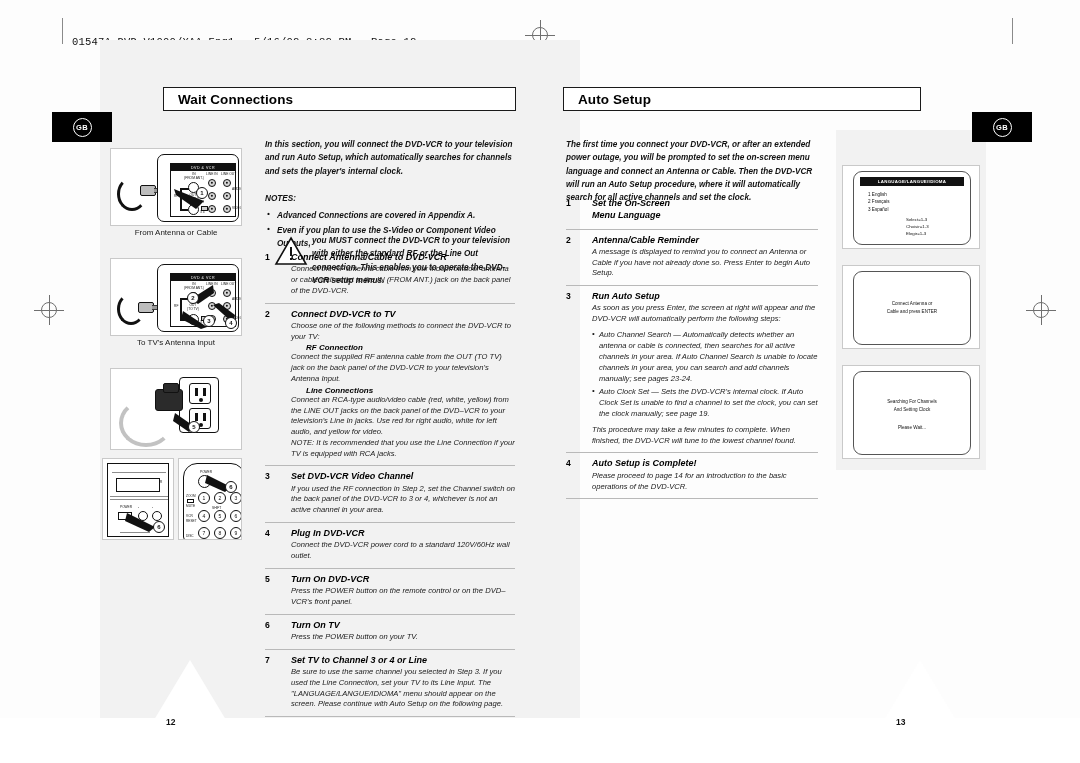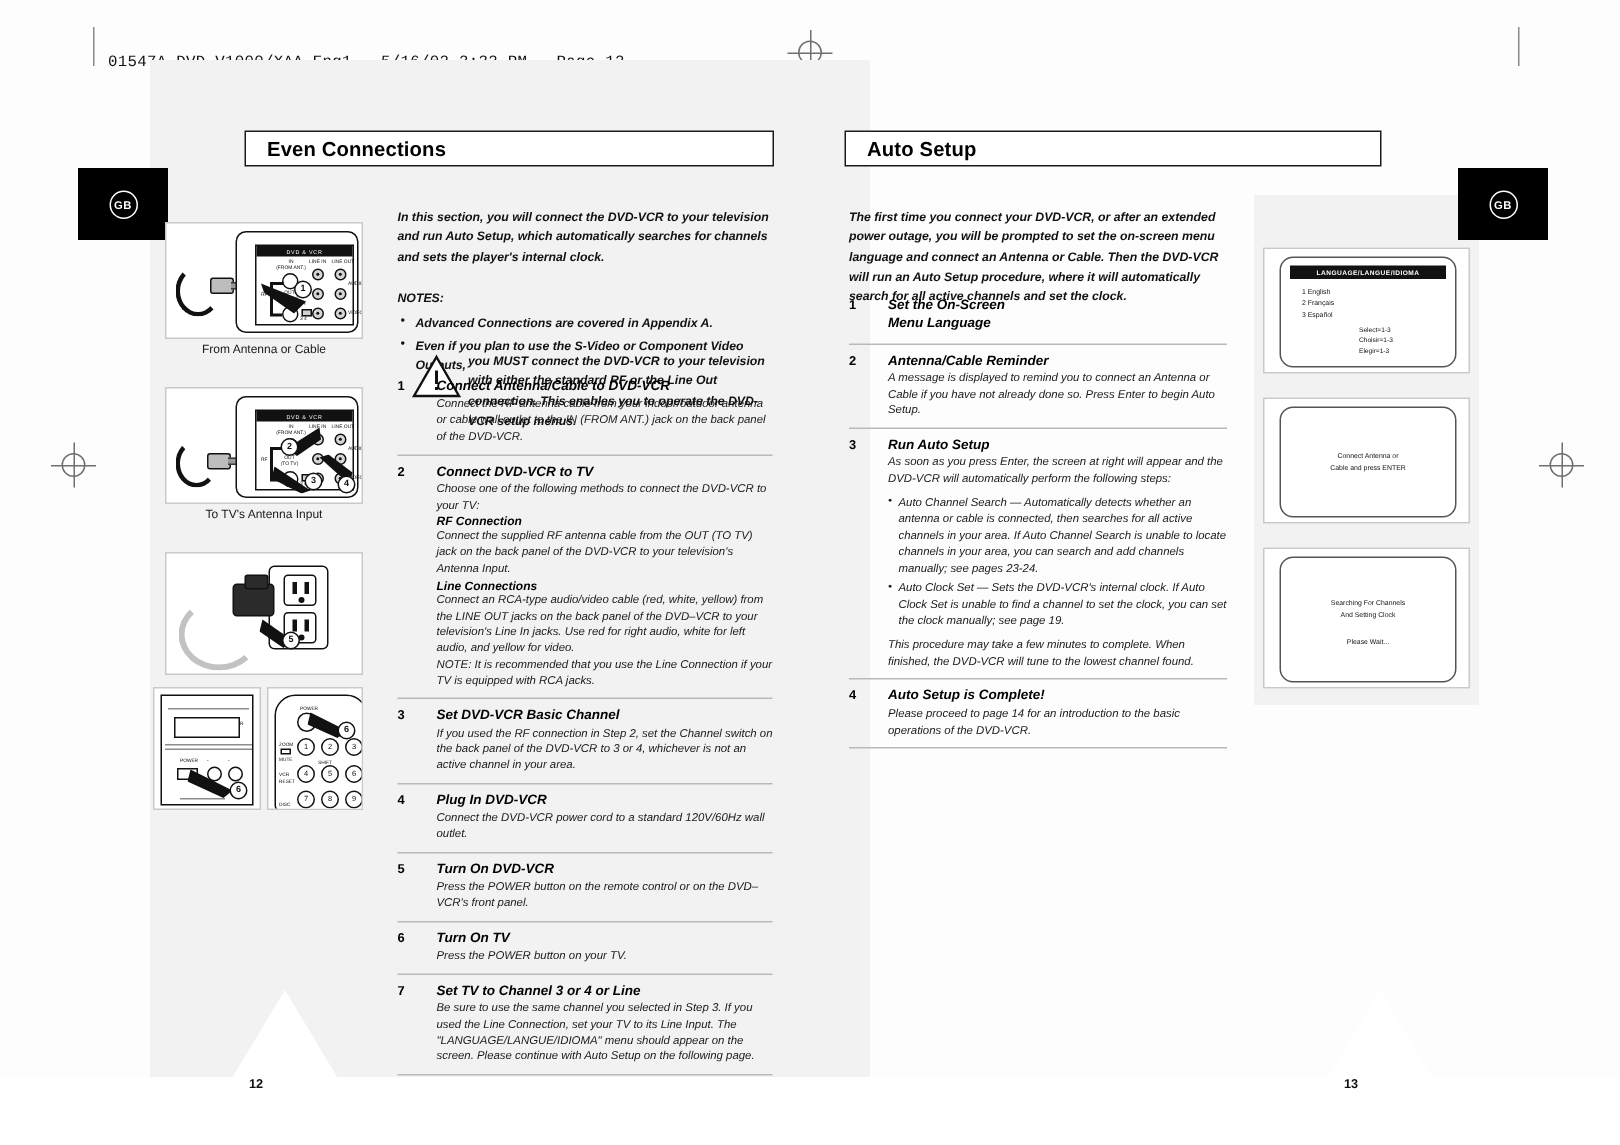--- a/index.html
+++ b/index.html
@@ -68,21 +68,21 @@
     box-sizing: border-box;
     display: flex; align-items: center;
   }
   .title-bar .t {
     font-size: 13.5px; font-weight: bold; color: #000;
     padding-left: 14px; letter-spacing: .1px;
   }
 
   
   .gb-tab {
-    position: absolute; width: 60px; height: 48px;
+    position: absolute; width: 60px; height: 30px;
     background: #000; display: flex; align-items: center; justify-content: center;
   }
   .gb-tab .gb {
     width: 17px; height: 17px; border: 1.2px solid #fff; border-radius: 50%;
     color: #fff; font-size: 7.5px; font-weight: bold;
     display: flex; align-items: center; justify-content: center;
     letter-spacing: .3px;
   }
 
   
@@ -128,21 +128,21 @@
   .step.first .num { top: 2px; }
   .step .body { padding-left: 26px; font-style: italic; }
   .step h4 {
     margin: 0 0 1px 0; font-size: 9px; font-weight: bold; color: #000;
     line-height: 1.25;
   }
   .step p {
     margin: 0; font-size: 7.6px; line-height: 1.42; color: #1a1a1a;
   }
   .step .sub {
-    font-size: 8px; font-weight: bold; color: #000; margin-top: 1px;
+    font-size: 8px; font-weight: bold; color: #000; margin-top: 1px; margin-left: 15px;
   }
   .step ul {
     margin: 4px 0 0 0; padding: 0; list-style: none;
   }
   .step ul li {
     position: relative; padding-left: 7px;
     font-size: 7.6px; line-height: 1.45; color: #1a1a1a;
     margin-bottom: 2px;
   }
   .step ul li::before {
@@ -325,21 +325,21 @@
   <div class="filehdr">01547A DVD-V1000/XAA-Eng1   5/16/02 3:32 PM   Page 12</div>
 
   <div class="grey-band"></div>
   <div class="grey-band-r"></div>
 
   <div class="gb-tab" style="left:52px;top:112px;">
     <div class="gb">GB</div>
   </div>
 
   <div class="title-bar" style="left:163px;top:87px;width:353px;height:24px;">
-    <span class="t">Even Connections</span>
+    <span class="t">Wait Connections</span>
   </div>
 
   <div class="intro" style="left:265px;top:138px;width:250px;">In this section, you will connect the DVD-VCR to your television and run Auto Setup, which automatically searches for channels and sets the player's internal clock.</div>
   <div class="notes-label" style="left:265px;top:194px;">NOTES:</div>
   <div class="note-item" style="left:267px;top:209px;width:248px;">Advanced Connections are covered in Appendix A.</div>
   <div class="note-item" style="left:267px;top:224px;width:250px;">Even if you plan to use the S-Video or Component Video Outputs,</div>
 
   <svg class="warn-tri" style="left:274px;top:236px;" viewBox="0 0 34 30">
     <polygon points="17,2 32,28 2,28" fill="#fff" stroke="#111" stroke-width="1.6"></polygon>
     <rect x="16" y="11" width="2" height="9" fill="#111"></rect>
@@ -366,21 +366,21 @@
         <p>Connect the supplied RF antenna cable from the OUT (TO TV) jack on the back panel of the DVD-VCR to your television's Antenna Input.</p>
         <div class="sub">Line Connections</div>
         <p>Connect an RCA-type audio/video cable (red, white, yellow) from the LINE OUT jacks on the back panel of the DVD–VCR to your television's Line In jacks. Use red for right audio, white for left audio, and yellow for video.</p>
         <p>NOTE: It is recommended that you use the Line Connection if your TV is equipped with RCA jacks.</p>
       </div>
     </div>
 
     <div class="step">
       <div class="num">3</div>
       <div class="body">
-        <h4>Set DVD-VCR Basic Channel</h4>
+        <h4>Set DVD-VCR Video Channel</h4>
         <p>If you used the RF connection in Step 2, set the Channel switch on the back panel of the DVD-VCR to 3 or 4, whichever is not an active channel in your area.</p>
       </div>
     </div>
 
     <div class="step">
       <div class="num">4</div>
       <div class="body">
         <h4>Plug In DVD-VCR</h4>
         <p>Connect the DVD-VCR power cord to a standard 120V/60Hz wall outlet.</p>
       </div>

